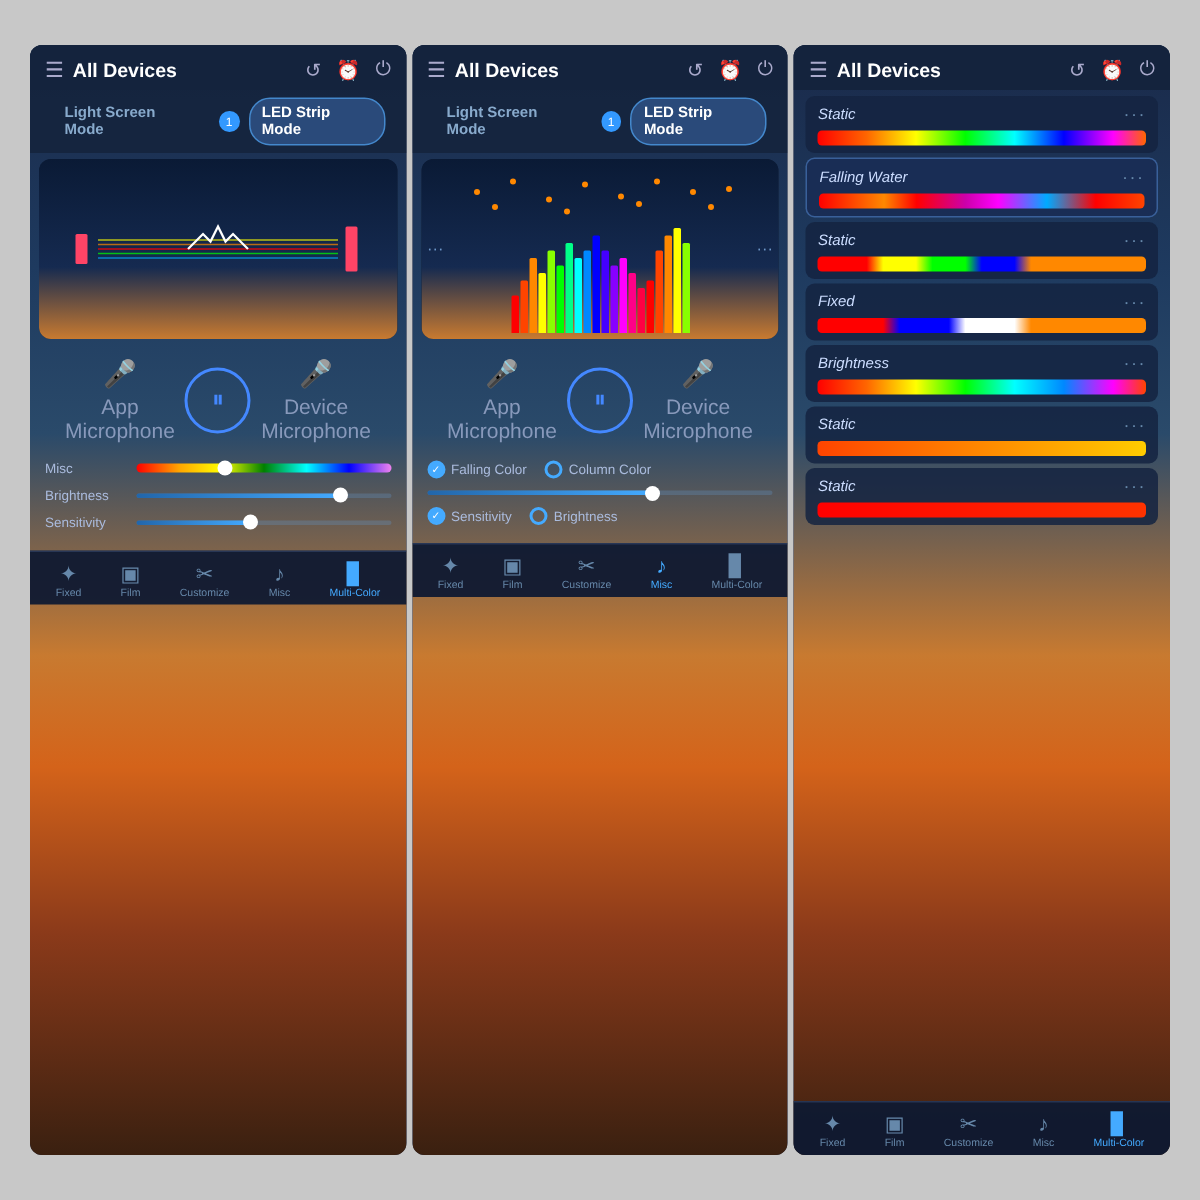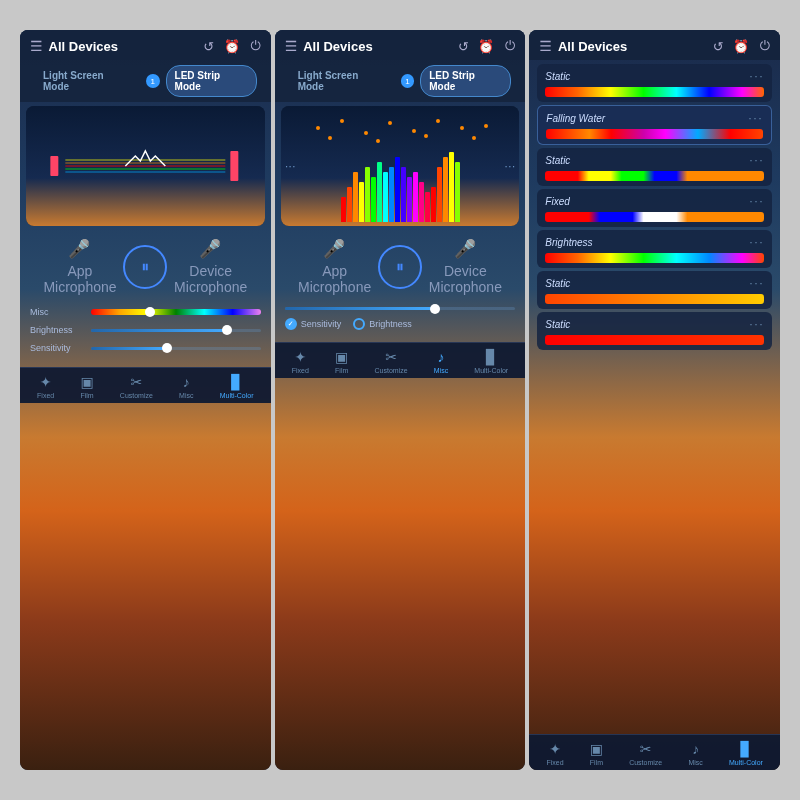--- a/index.html
+++ b/index.html
@@ -605,20 +605,30 @@
       <div class="play-button">
         <span class="play-icon">⏸</span>
       </div>
       <div class="mic-control">
         <span class="mic-icon" style="color:#44aaff">🎤</span>
         <span class="mic-label">Device<br>Microphone</span>
       </div>
     </div>
 
     <div class="bottom-controls-s2">
+      <div class="radio-row">
+        <div class="radio-option">
+          <div class="radio-circle checked"></div>
+          <span class="radio-label">Falling Color</span>
+        </div>
+        <div class="radio-option">
+          <div class="radio-circle"></div>
+          <span class="radio-label">Column Color</span>
+        </div>
+      </div>
 
       <div class="slider-row">
         <div class="slider-track" style="flex:1">
           <div class="slider-fill" style="width:65%"></div>
           <div class="slider-thumb" style="left:65%"></div>
         </div>
       </div>
       <div class="radio-row">
         <div class="radio-option">
           <div class="radio-circle checked"></div>

